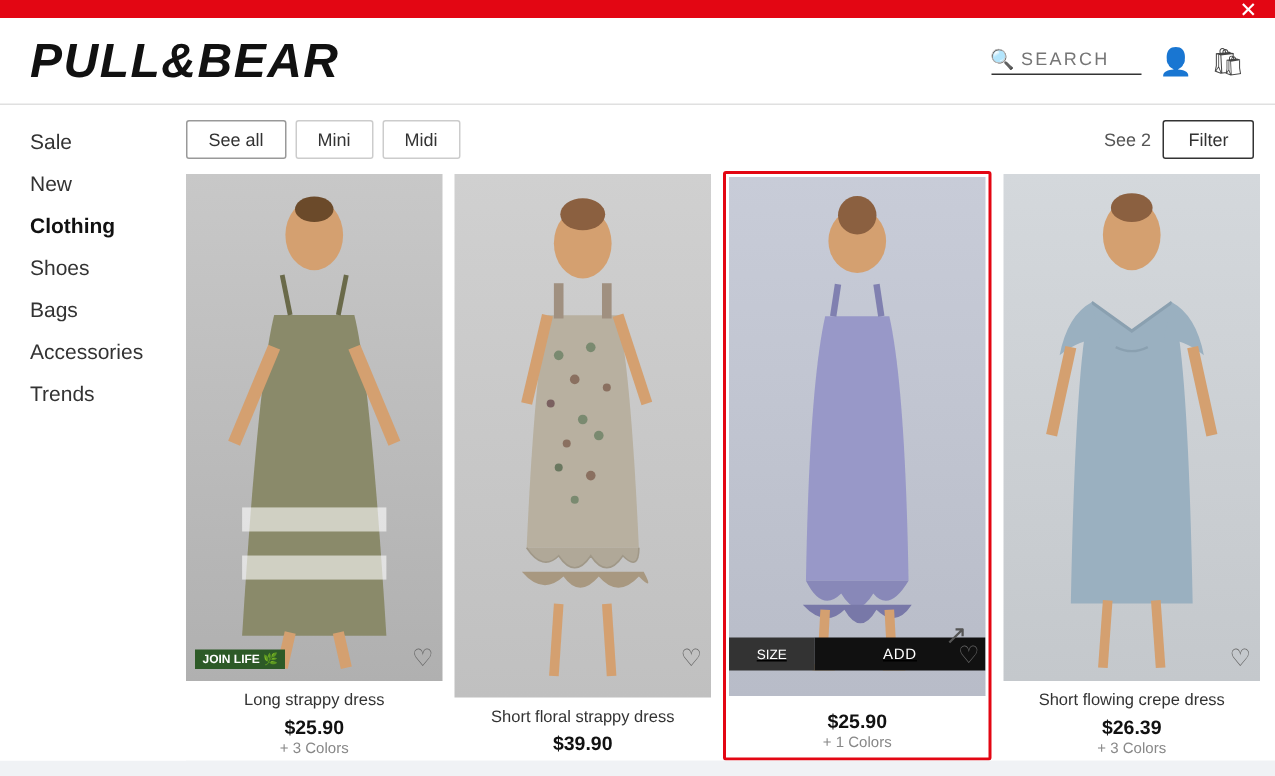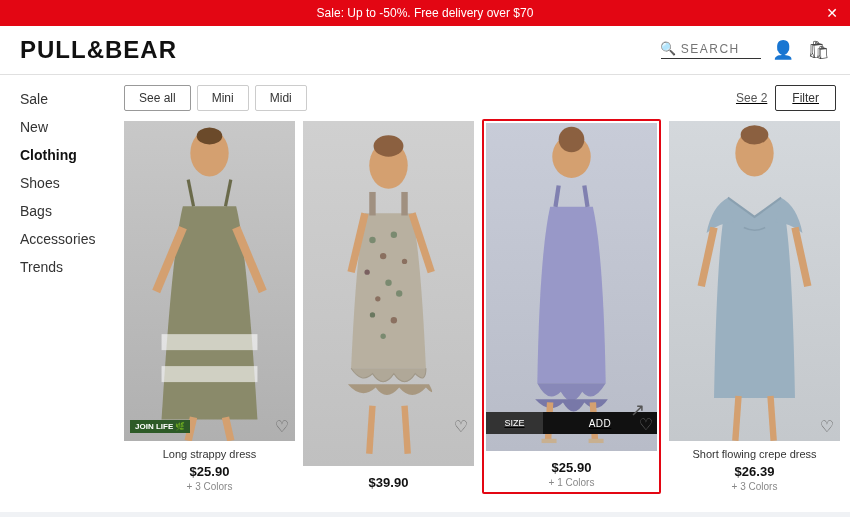--- a/index.html
+++ b/index.html
@@ -47,25 +47,26 @@
       align-items: center;
       gap: 8px;
       width: 140px;
     }
     .header-left .divider {
       color: #999;
     }
     .header-left .woman { font-weight: normal; }
     .header-left .man { font-weight: normal; }
     .logo {
-      font-size: 24px;
+      font-size: 32px;
       font-weight: 900;
       letter-spacing: 1px;
       color: #111;
       text-align: center;
+      font-style: italic;
     }
     .header-right {
       display: flex;
       align-items: center;
       gap: 12px;
       width: 220px;
       justify-content: flex-end;
     }
     .search-box {
       display: flex;
@@ -111,21 +112,21 @@
     .sidebar-item.active {
       font-weight: bold;
       color: #111;
     }
 
     
     .content {
       flex: 1;
       display: flex;
       flex-direction: column;
-      padding: 10px 10px 18px 0;
+      padding: 10px 10px 0 0;
       overflow: hidden;
       justify-content: flex-end;
     }
 
     
     .filter-bar {
       display: flex;
       align-items: center;
       justify-content: space-between;
       margin-bottom: 10px;
@@ -146,21 +147,20 @@
       color: #333;
     }
     .filter-btn.active {
       background: white;
       border-color: #999;
     }
     .filter-right {
       display: flex;
       align-items: center;
       gap: 8px;
-      text-decoration: underline;
     }
     .see-count {
       font-size: 12px;
       color: #555;
     }
     .filter-main-btn {
       border: 1px solid #333;
       background: white;
       padding: 5px 16px;
       font-size: 12px;
@@ -316,21 +316,20 @@
     .icon-user, .icon-bag {
       font-size: 18px;
       color: #444;
       cursor: pointer;
     }
   </style>
 </head>
 <body>
 
 <div class="banner">
-  <span>Sale: Up to -50%. Free delivery over $70</span>
   <span class="banner-close">✕</span>
 </div>
 
 <div class="header">
   <div class="logo">PULL&amp;BEAR</div>
   <div class="header-right">
     <div class="search-box">
       <span class="search-icon-wrap">🔍</span>
       <input class="search-input" type="text" placeholder="SEARCH" style="">
     </div>
@@ -424,20 +423,21 @@
             <rect x="62" y="55" width="6" height="22" fill="#a09080"></rect>
             <rect x="92" y="55" width="6" height="22" fill="#a09080"></rect>
             <line x1="58" y1="75" x2="45" y2="130" stroke="#d4a070" stroke-width="7"></line>
             <line x1="102" y1="75" x2="120" y2="130" stroke="#d4a070" stroke-width="7"></line>
             <line x1="65" y1="255" x2="62" y2="300" stroke="#d4a070" stroke-width="6"></line>
             <line x1="95" y1="255" x2="98" y2="300" stroke="#d4a070" stroke-width="6"></line>
           </svg>
         </div>
         <button class="wishlist-btn">♡</button>
         <div class="product-info">
+          <div class="product-name">Short floral strappy dress</div>
           <div class="product-price">$39.90</div>
           <div class="product-colors"></div>
         </div>
       </div>
 
       <div class="product-card highlighted">
         <div class="product-image dress3" style="position:relative;">
           <svg class="dress-figure" viewBox="0 0 160 300" preserveAspectRatio="xMidYMid meet">
 
             <ellipse cx="80" cy="28" rx="18" ry="20" fill="#d4a070"></ellipse>

